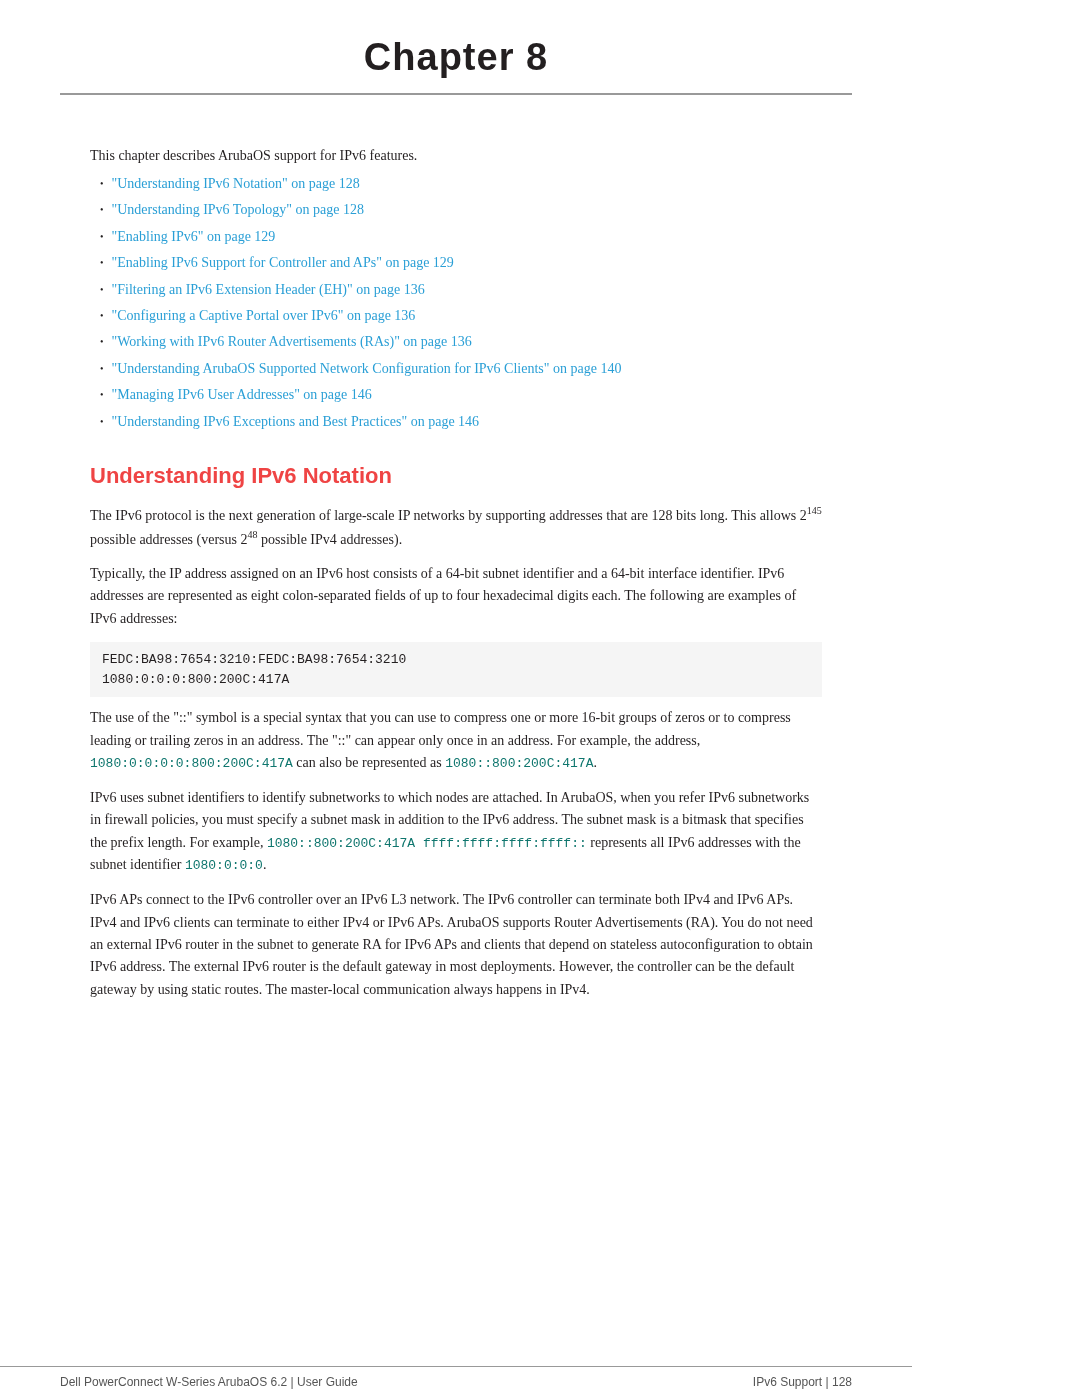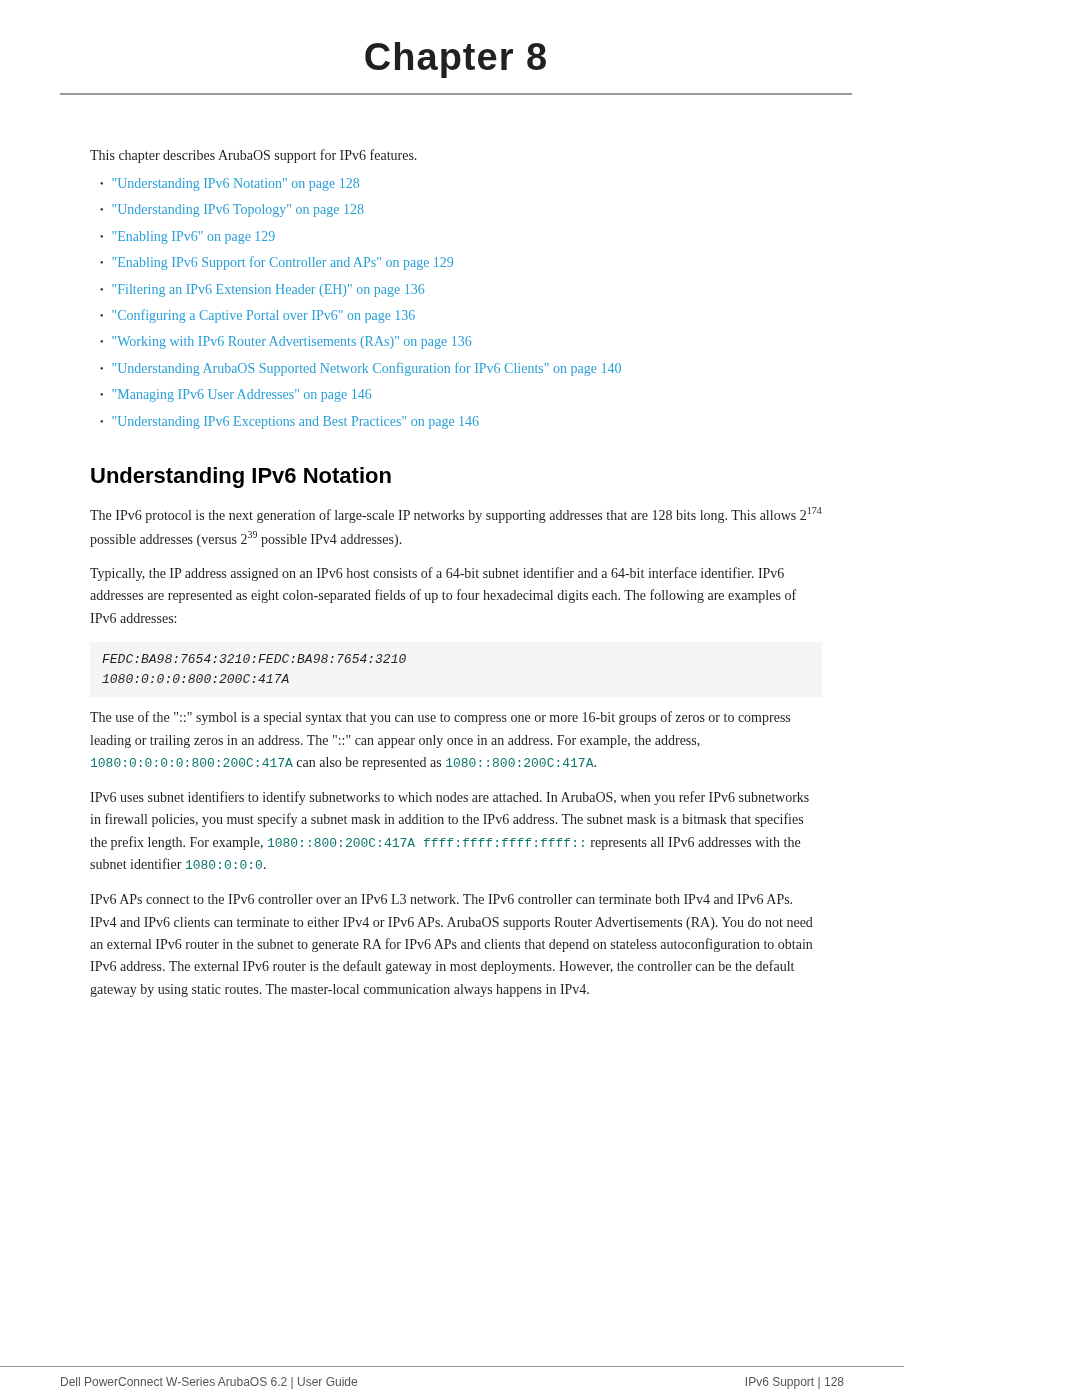--- a/index.html
+++ b/index.html
@@ -93,56 +93,55 @@
       color: #2a9fd6;
       text-decoration: none;
       font-size: 14px;
     }
 
     
     .section-heading {
       font-size: 22px;
       font-weight: bold;
       font-family: Arial, Helvetica, sans-serif;
-      color: #000000;
+      color: #ef4444;
       margin-top: 28px;
       margin-bottom: 14px;
     }
 
     .body-paragraph {
       font-size: 14px;
       color: #231f20;
       line-height: 1.6;
       margin-bottom: 12px;
     }
 
     .code-block {
       font-family: 'Courier New', Courier, monospace;
       font-size: 13px;
       color: #231f20;
       background: #f5f5f5;
       padding: 8px 12px;
       margin: 10px 0;
       display: block;
       line-height: 1.5;
-      font-style: italic;
     }
 
     code {
       font-family: 'Courier New', Courier, monospace;
       font-size: 13px;
       color: #0f766e;
     }
 
     
     .page-footer {
       position: absolute;
       bottom: 0;
       left: 0;
-      right: 8px;
+      right: 0;
       border-top: 1px solid #999;
       padding: 8px 60px;
       display: flex;
       justify-content: space-between;
       align-items: center;
     }
 
     .footer-left {
       font-size: 12px;
       color: #555;
@@ -204,21 +203,21 @@
       </li>
       <li>
         <a class="toc-link" href="#exceptions">"Understanding IPv6 Exceptions and Best Practices" on page 146</a>
       </li>
     </ul>
 
     <h2 class="section-heading" id="notation">Understanding  IPv6 Notation</h2>
 
     <p class="body-paragraph">
       The IPv6 protocol is the next generation of large-scale IP networks by supporting addresses that are 128 bits long.
-      This allows 2<sup>174</sup> possible addresses (versus 2<sup>39</sup> possible IPv4 addresses).
+      This allows 2<sup>145</sup> possible addresses (versus 2<sup>48</sup> possible IPv4 addresses).
     </p>
 
     <p class="body-paragraph">
       Typically, the IP address assigned on an IPv6 host consists of a 64-bit subnet identifier and a 64-bit interface
       identifier. IPv6 addresses are represented as eight colon-separated fields of up to four hexadecimal digits each. The
       following are examples of IPv6 addresses:
     </p>
 
     <code class="code-block">FEDC:BA98:7654:3210:FEDC:BA98:7654:3210<br>1080:0:0:0:800:200C:417A</code>
 

